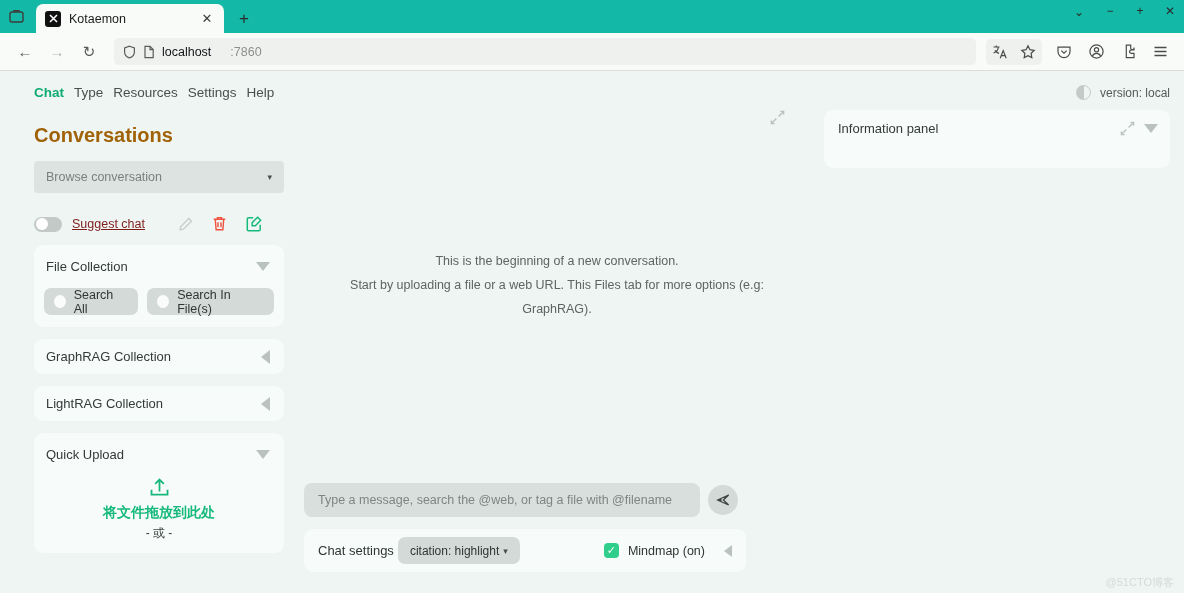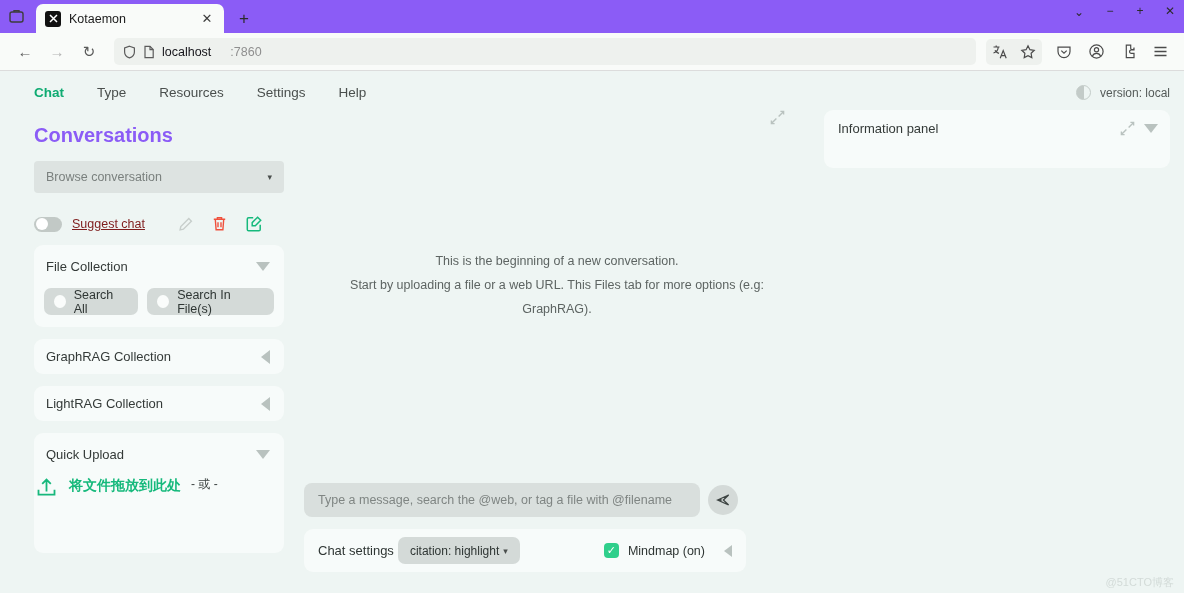--- a/index.html
+++ b/index.html
@@ -5,21 +5,21 @@
   * { box-sizing: border-box; margin: 0; padding: 0; }
   html, body {
     width: 1184px; height: 593px;
     font-family: "Liberation Sans", sans-serif;
     overflow: hidden;
     background: #eef5f3;
   }
   
   .browser { width: 1184px; height: 593px; position: relative; }
   .tabstrip {
-    height: 33px; background: #8b5cf6; display: flex; align-items: flex-end;
+    height: 33px; background: #14b8a6; display: flex; align-items: flex-end;
     position: relative;
   }
   .tab-tool-icon {
     width: 32px; height: 33px; display: flex; align-items: center; justify-content: center;
     color: #3d3d3d;
   }
   .tab {
     display: flex; align-items: center; gap: 8px;
     height: 29px; width: 188px; margin-left: 4px;
     background: #f9fbf9; border-radius: 7px 7px 0 0;
@@ -53,40 +53,40 @@
   }
   .url-port { color: #8f8f8f; margin-left: 12px; }
   .tb-right { display: flex; align-items: center; gap: 4px; }
   .tb-icon { width: 28px; height: 26px; display: flex; align-items: center; justify-content: center;
     color: #4b4b4b; font-size: 13px; }
   .tb-pillgroup { display: flex; align-items: center; background: #eef1ee; border-radius: 5px; margin-right: 6px;}
 
   
   .app { position: relative; height: 522px; background: #eef5f3; }
   .appnav {
-    display: flex; align-items: center; gap: 33px; padding: 14px 0 0 34px;
+    display: flex; align-items: center; gap: 10px; padding: 14px 0 0 34px;
     font-size: 13.5px;
   }
   .appnav .item { color: #4a4f4d; padding-bottom: 2px; }
   .appnav .item.active { color: #0fab72; font-weight: 600; }
   .version-wrap {
     position: absolute; right: 14px; top: 14px; display: flex; align-items: center; gap: 9px;
     font-size: 12px; color: #555b59;
   }
   .half-circle {
     width: 15px; height: 15px; border-radius: 50%;
     background: linear-gradient(90deg, #c3cbc8 50%, #eef5f3 50%);
     border: 1.5px solid #c3cbc8;
   }
 
   .content { display: flex; padding: 0 0 0 0; height: 470px; }
 
   
   .sidebar { width: 286px; margin-left: 10px; padding-top: 14px; position: relative; }
-  .conv-title { font-size: 20px; color: #8b5cf6; font-weight: 600; margin: 8px 0 14px 24px; }
+  .conv-title { font-size: 20px; color: #a16207; font-weight: 600; margin: 8px 0 14px 24px; }
   .select-box {
     margin: 0 0 0 24px; width: 250px; height: 32px; background: #dde3e1; border-radius: 4px;
     display: flex; align-items: center; justify-content: space-between; padding: 0 12px;
     font-size: 12.5px; color: #7a807e;
   }
   .caret-sm { font-size: 9px; color: #4a4f4d; }
   .row-tools { display: flex; align-items: center; gap: 0; margin: 22px 0 0 24px; }
   .switch {
     width: 28px; height: 15px; border-radius: 9px; background: #c2c9c6; position: relative;
   }
@@ -114,21 +114,21 @@
   .radio-pill {
     background: #d4dad8; border-radius: 7px; height: 27px; display: flex; align-items: center;
     gap: 8px; padding: 0 14px 0 10px; font-size: 12.5px; color: #2f3634;
   }
   .radio-dot { width: 13px; height: 13px; border-radius: 50%; background: #fafcfb; }
   .panel.collapsed { padding: 0; height: 35px; display: flex; align-items: center; }
   .panel.collapsed .panel-head { width: 100%; }
 
   .upload-panel { margin: 12px 0 0 24px; width: 250px; background: #f7fbfa; border-radius: 9px;
     padding: 10px 0 14px 0; height: 120px; }
-  .dropzone { display: flex; flex-direction: row; gap: 10px; padding-top: 10px; }
+  .dropzone { display: flex; flex-direction: column; align-items: center; gap: 2px; padding-top: 10px; }
   .up-ico { color: #17b87c; }
   .drop-cn { font-size: 14px; color: #16b97c; font-weight: 600; margin-top: 2px; }
   .drop-or { font-size: 12px; color: #3d4442; margin-top: 1px; }
 
   
   .center { flex: 1; position: relative; display: flex; flex-direction: column; }
   .expand-ico-float { position: absolute; left: 474px; top: 8px; color: #b9c2bf; }
   .empty-state {
     text-align: center; margin-top: 148px; color: #5d6462; font-size: 12.5px; line-height: 1.9;
     padding: 0 18px;

